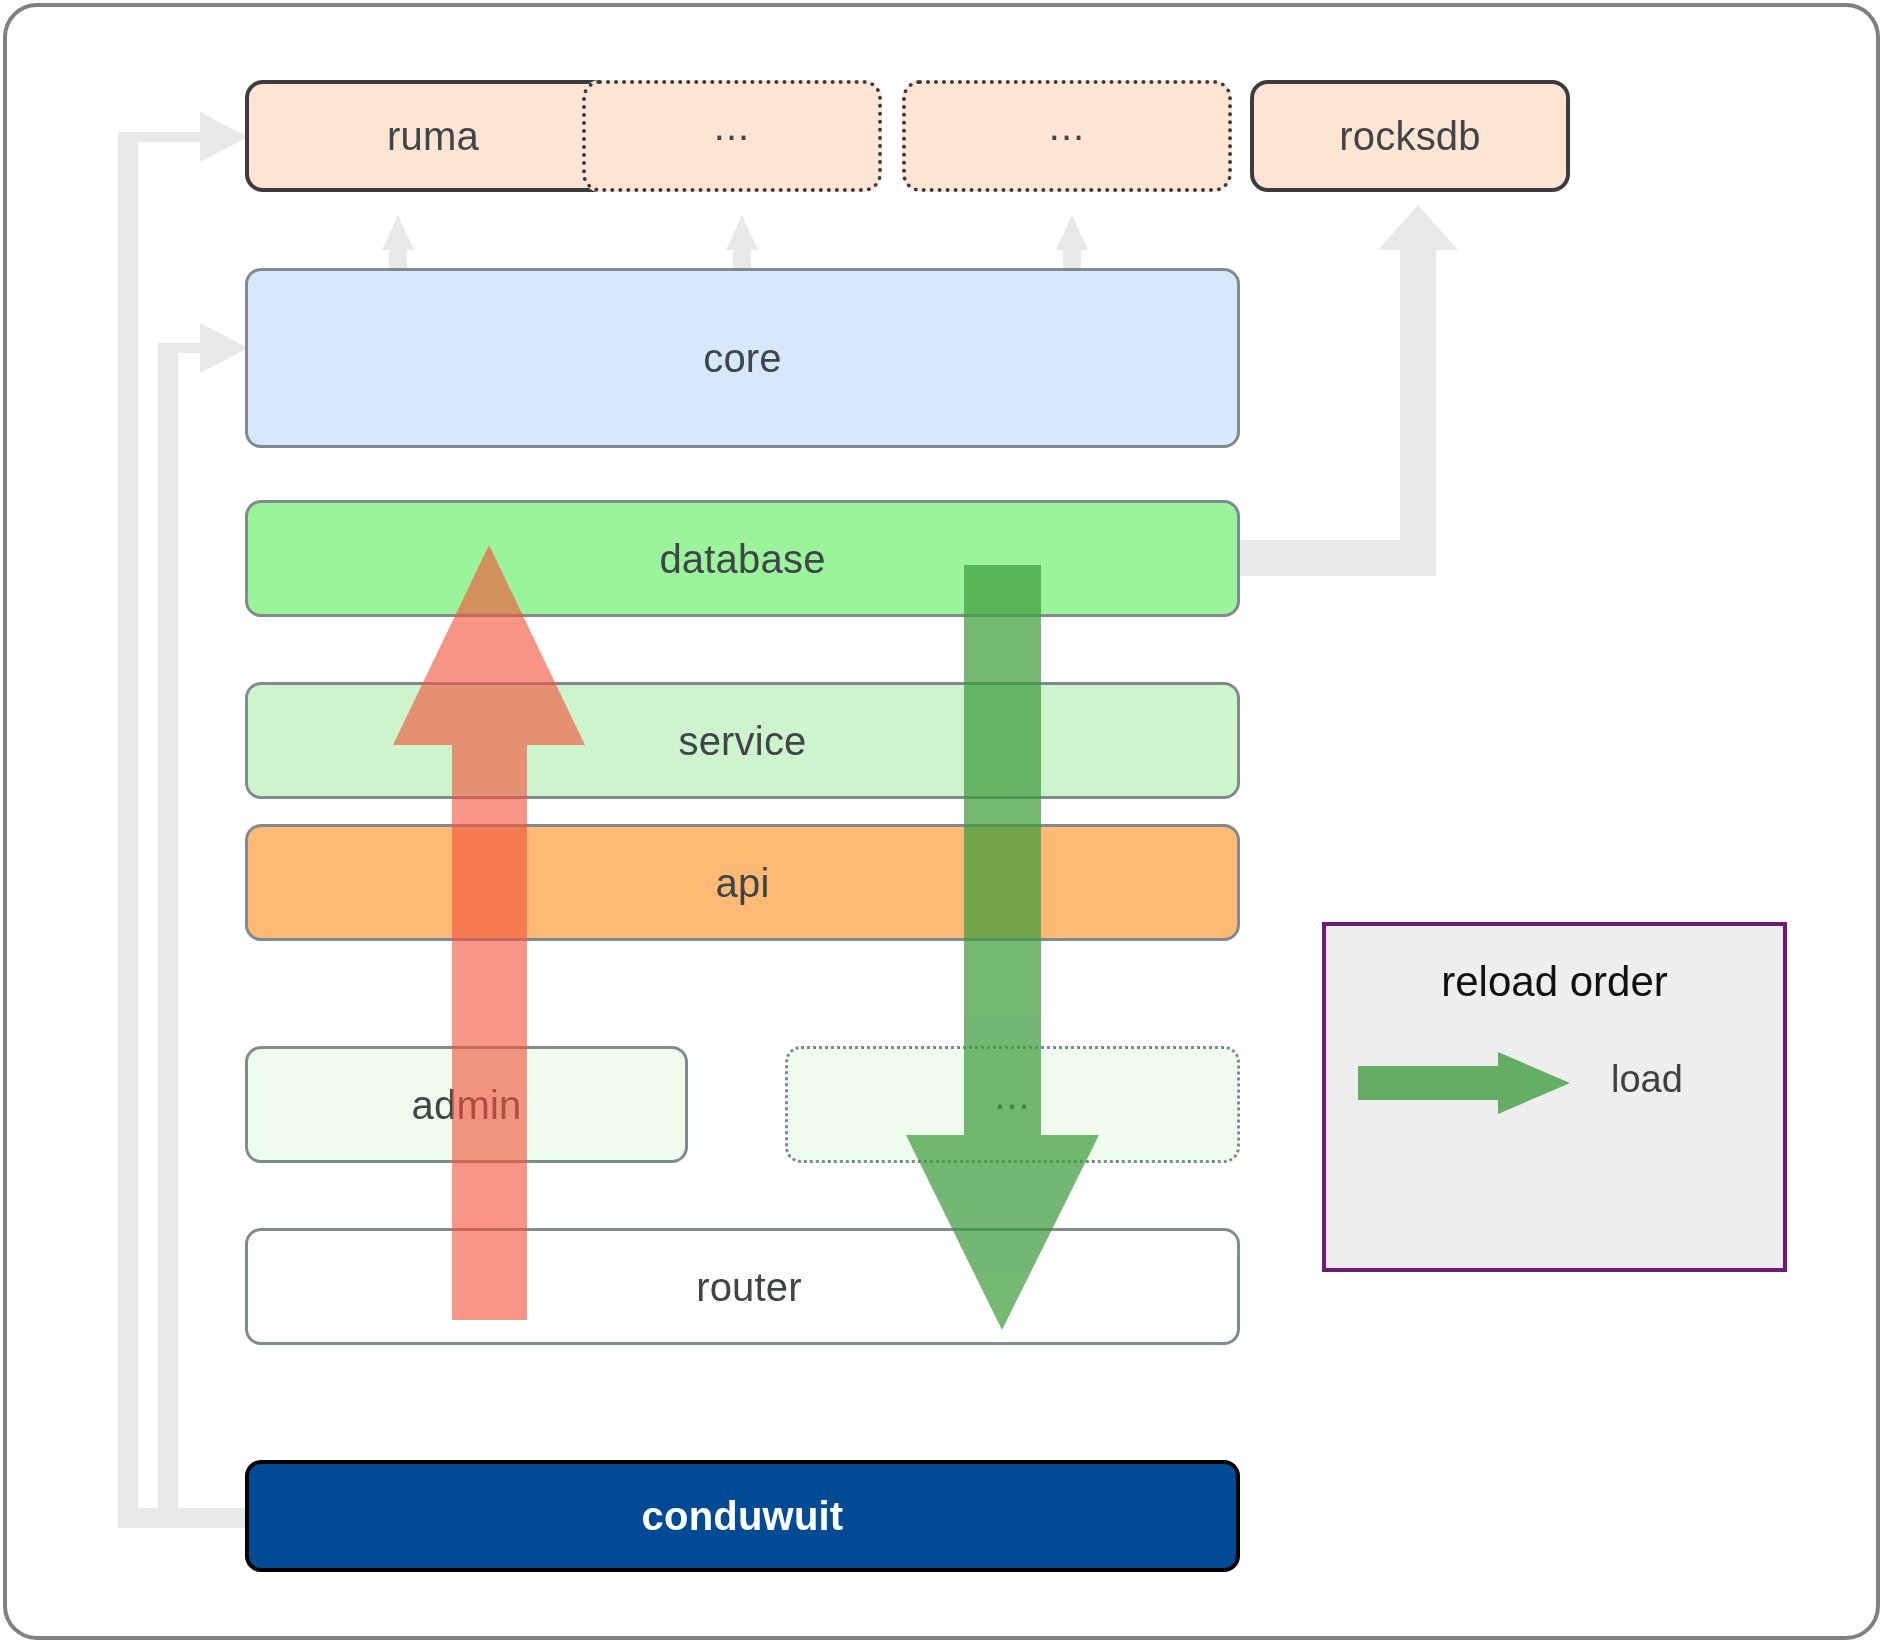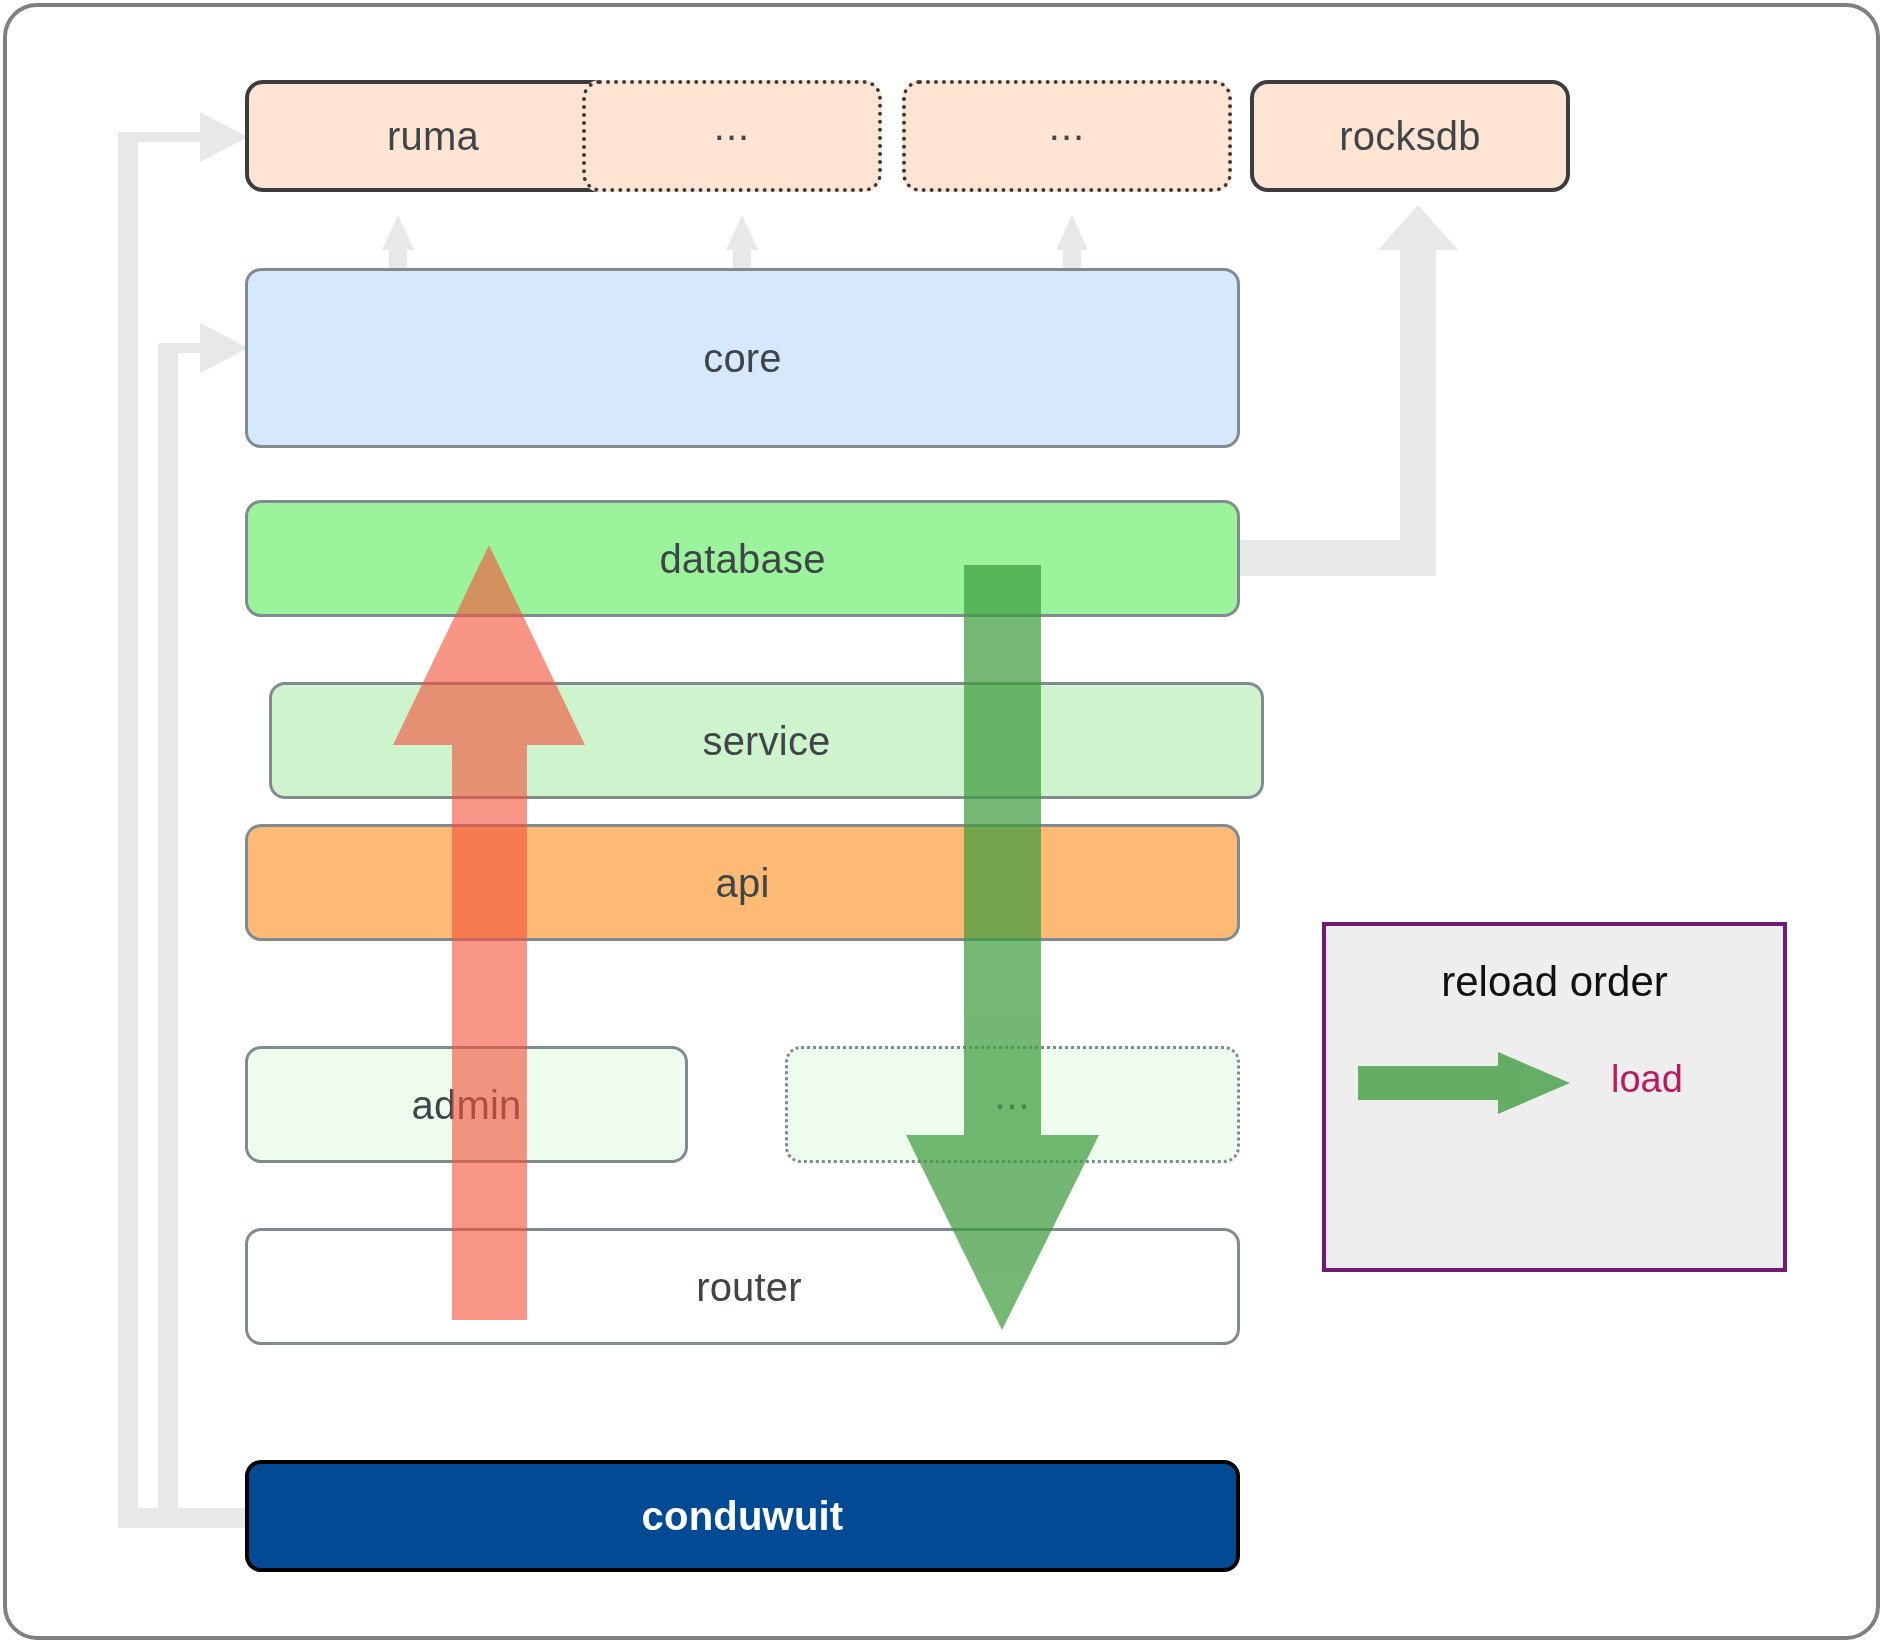--- a/index.html
+++ b/index.html
@@ -89,21 +89,21 @@
 
   
   .layer-box {
     left: 245px;
     width: 995px;
     height: 117px;
     border: 3px solid #7f8a91;
     border-radius: 16px;
   }
   .layer-db      { top: 500px;  background: #9bf49b; }
-  .layer-service { top: 682px;  background: #cdf4cd; margin-left: 24px; }
+  .layer-service { top: 682px;  background: #cdf4cd; }
   .layer-api     { top: 824px;  background: #fdba74; text-align: right; }
   .layer-admin   { top: 1046px; width: 443px; background: #edfced; }
   .layer-dots    { top: 1046px; left: 785px; width: 455px;
                    background: #edfced; border: 3px dotted #7f8a91; }
   .layer-router  { top: 1228px; background: #ffffff; padding-left: 13px; }
 
   
   .conduwuit-box {
     left: 245px;
     top: 1460px;
@@ -153,21 +153,21 @@
     left: 32px;
     top: 0;
     width: 220px;
     height: 90px;
   }
   .legend-text {
     position: absolute;
     left: 285px;
     top: 20px;
     font-size: 38px;
-    color: #be185d;
+    color: #404040;
     white-space: nowrap;
   }
 </style>
 </head>
 <body>
 
 <div id="canvas">
 
   <div class="outer-frame"></div>
 

